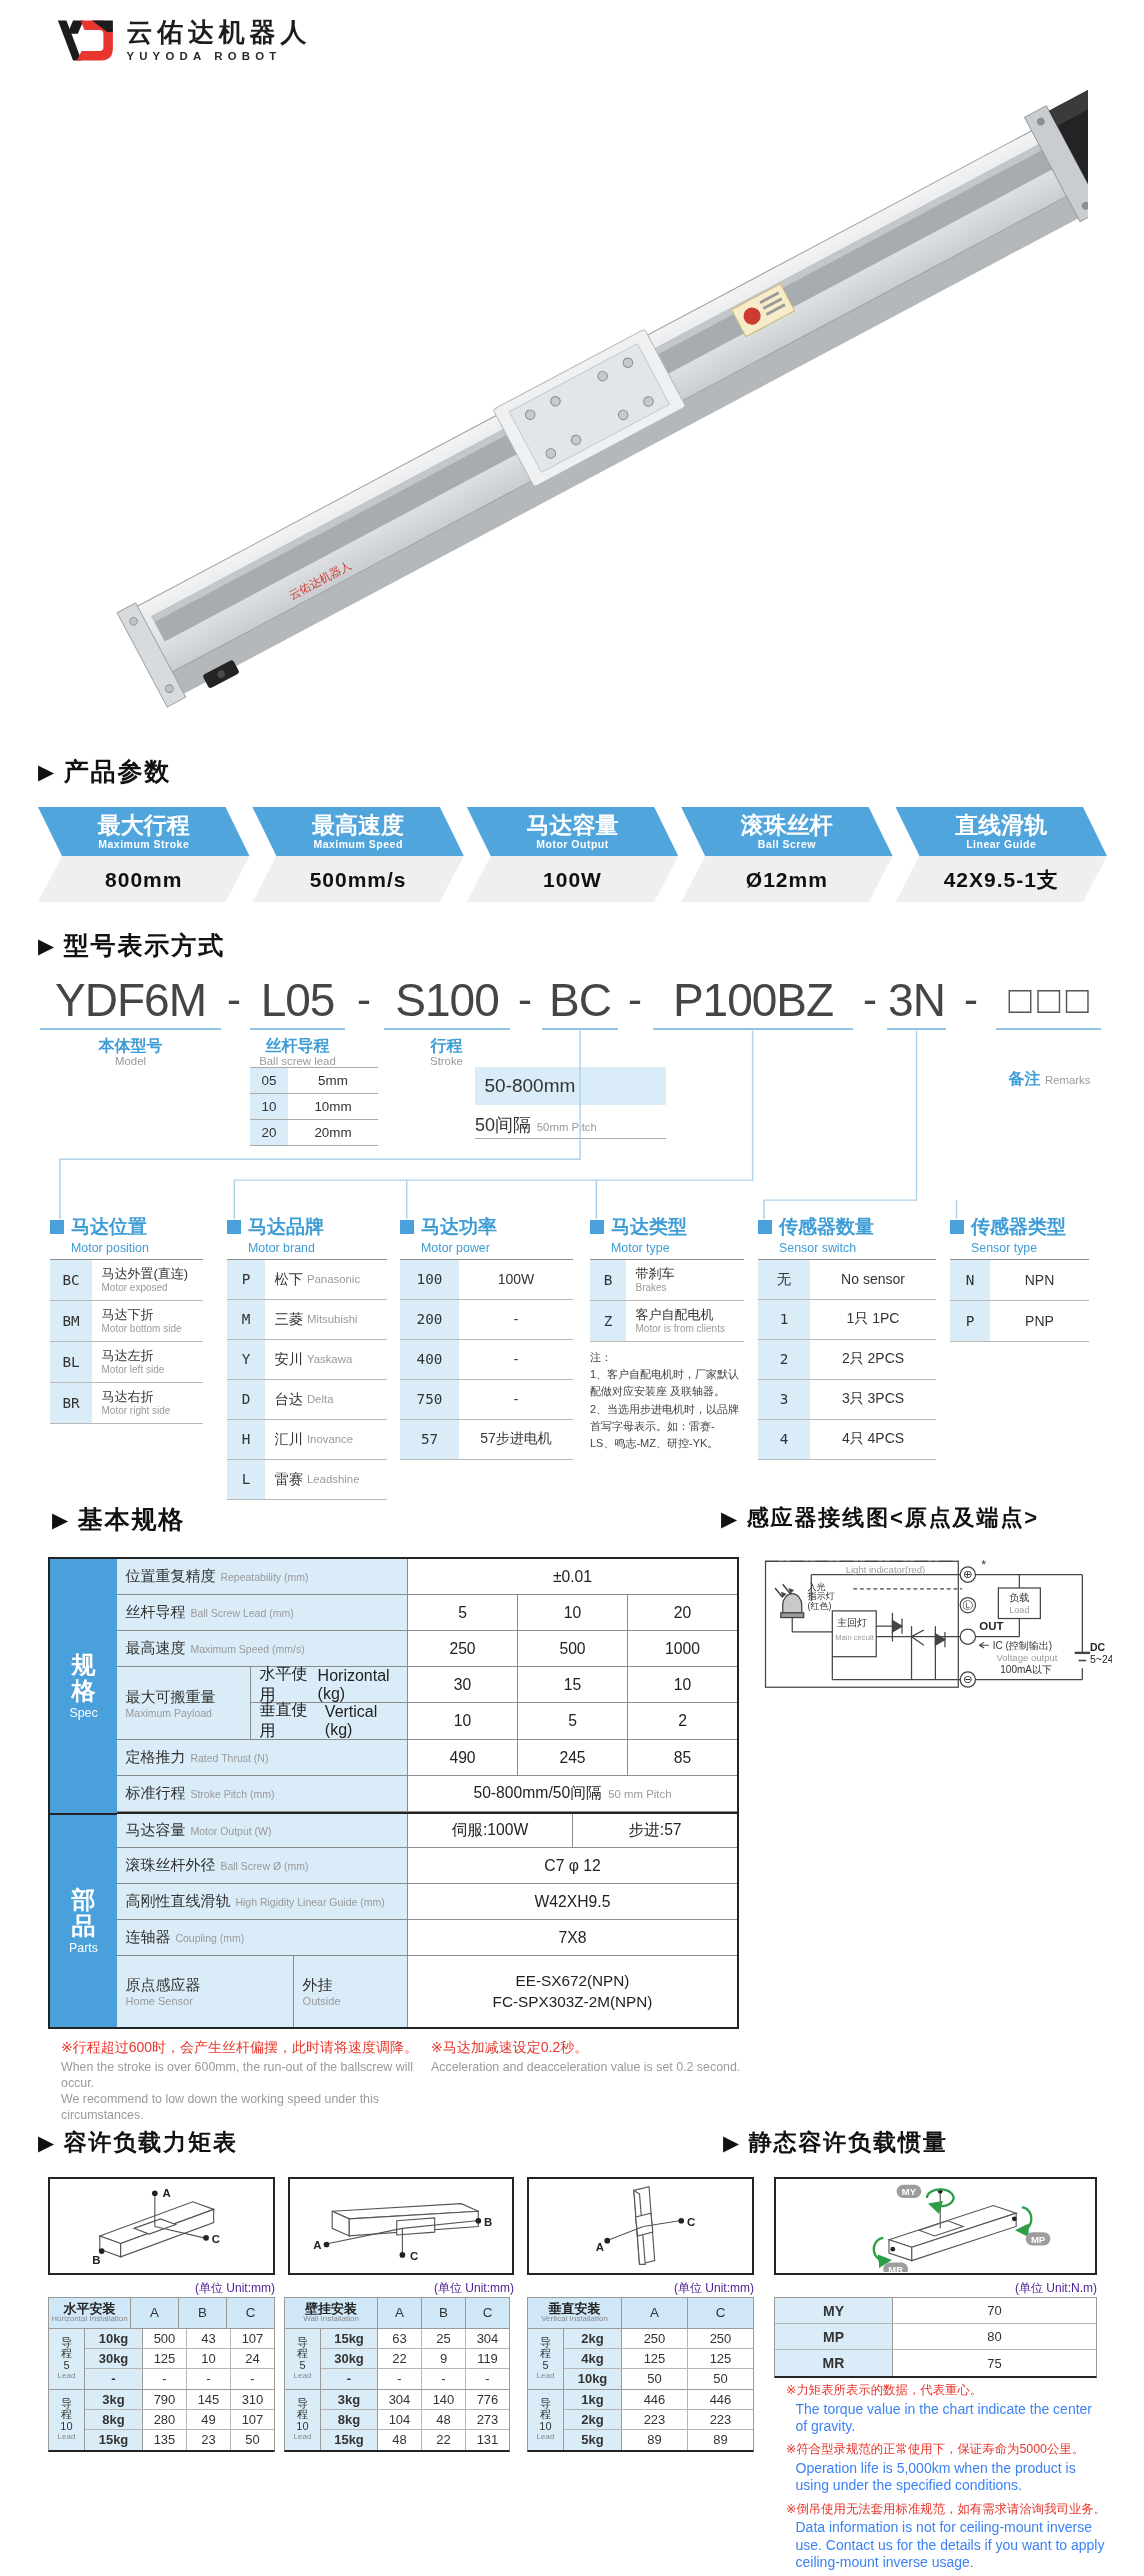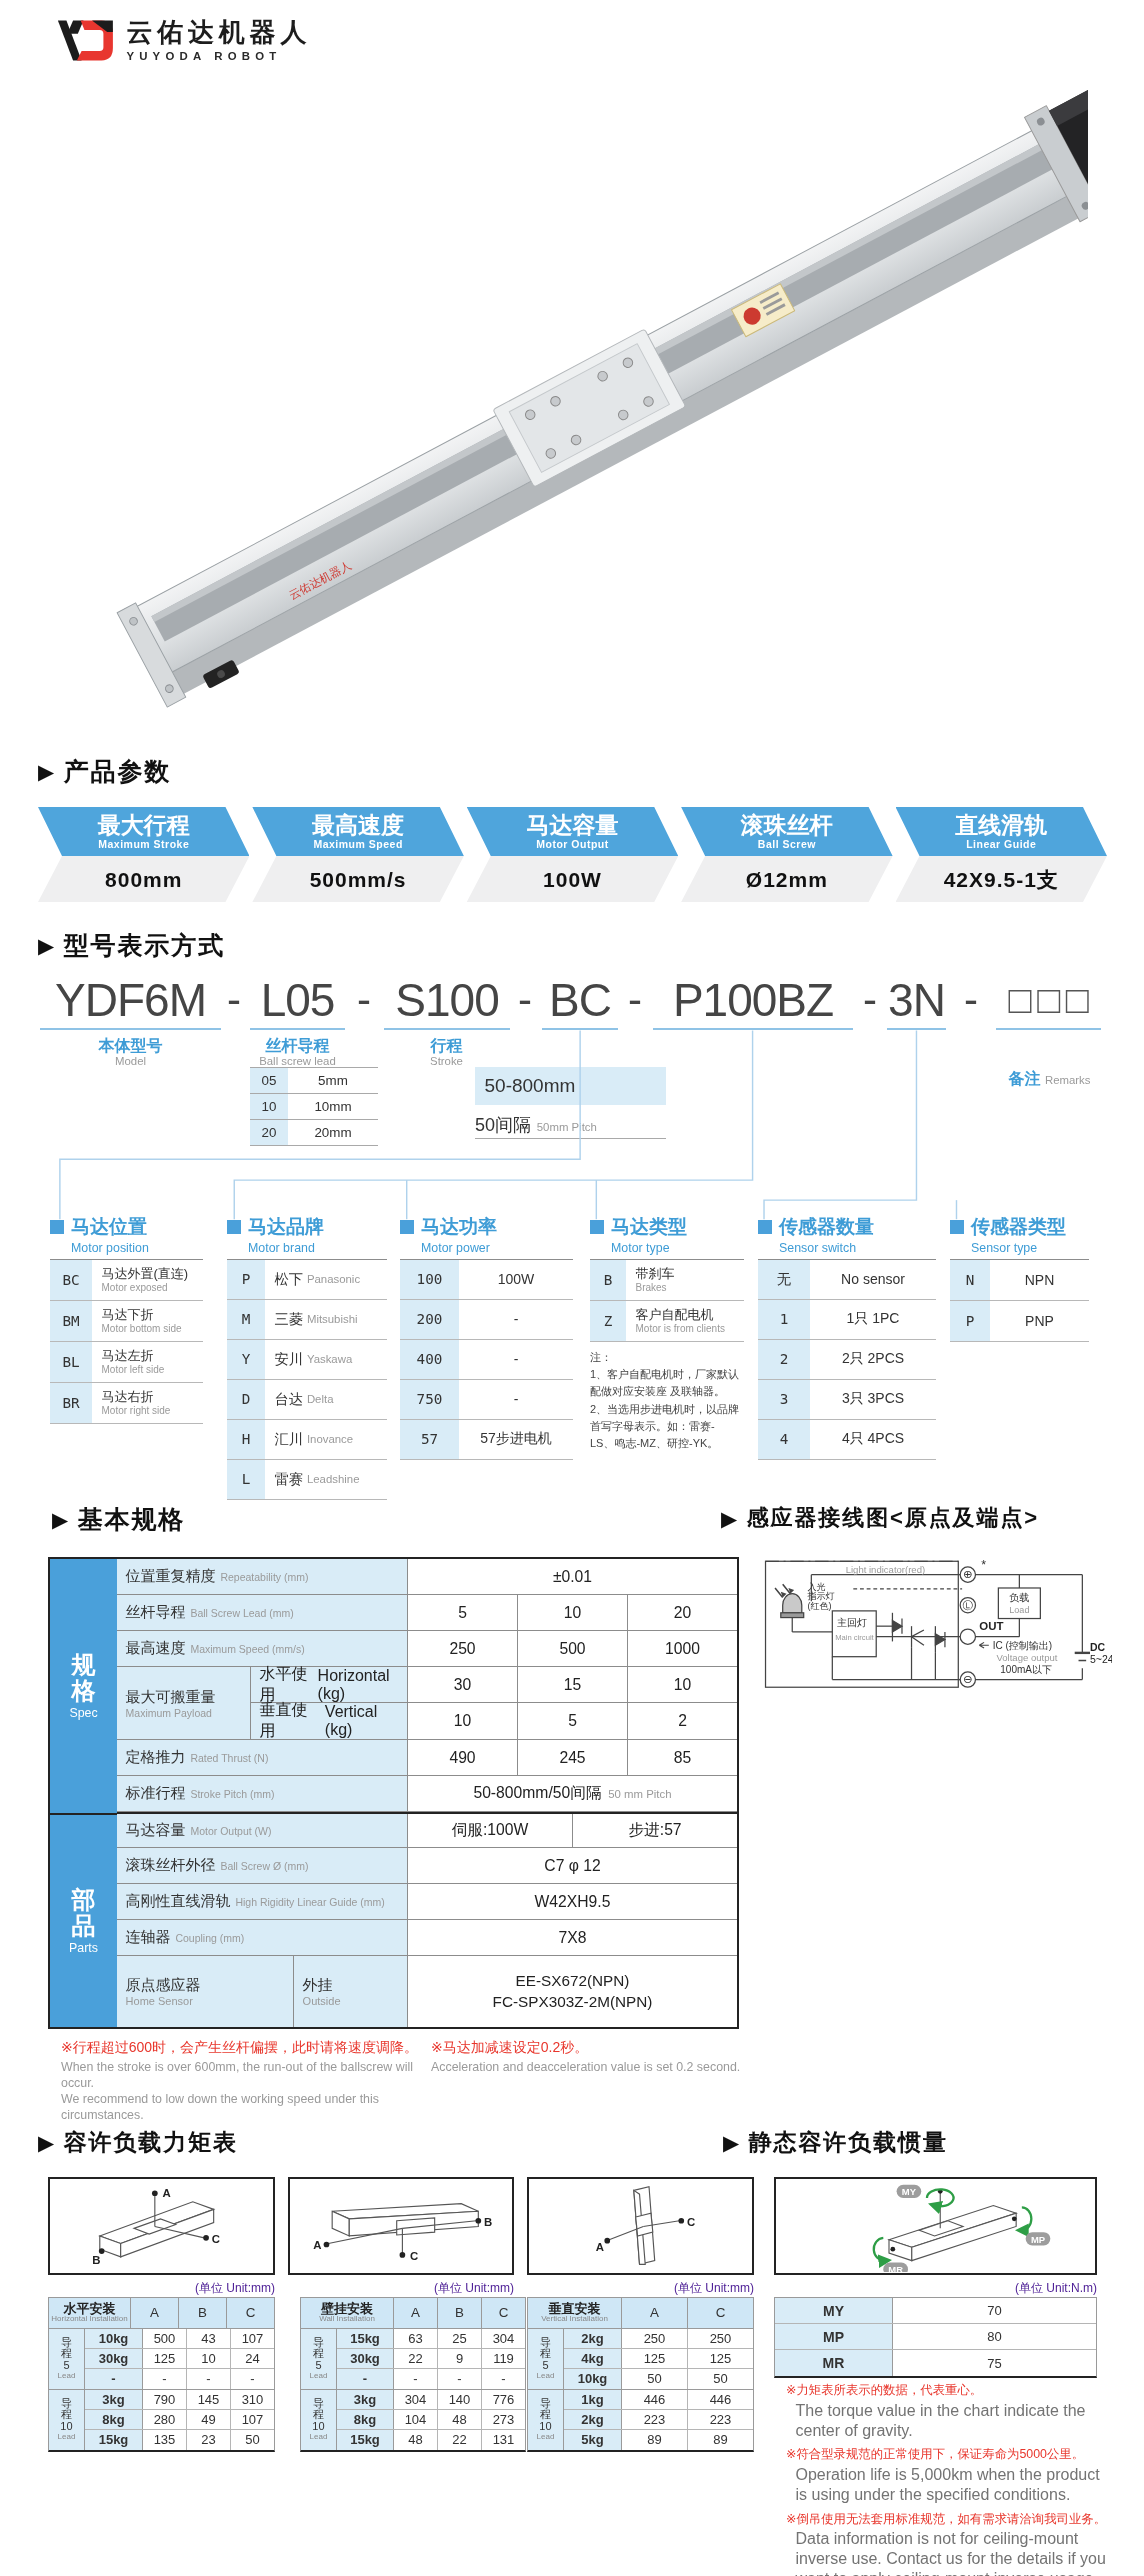--- a/index.html
+++ b/index.html
@@ -127,21 +127,21 @@
   .lrow:last-child{border-bottom:none;}
   .lw{box-sizing:border-box;background:#D9ECF7;border-right:1px solid #9a9a9a;display:flex;
       align-items:center;justify-content:center;font-size:13px;font-weight:bold;color:#333;}
   .lv{flex:1;display:flex;align-items:center;justify-content:center;font-size:13px;color:#333;
       border-right:1px solid #b5b5b5;}
   .lv:last-child{border-right:none;}
   .stab .lrow{height:26px;}
   .stab .lw{font-weight:bold;font-size:14px;}
   .bnotes{left:786px;top:2382px;width:321px;}
   .bnotes .rn{font-size:12.4px;color:#E8362C;line-height:1.35;}
-  .bnotes .gn{font-size:16px;color:#737373;line-height:1.25;margin:1.9px 0 5.7px 9.5px;}
+  .bnotes .gn{font-size:14px;color:#3b82f6;line-height:1.25;margin:1.9px 0 5.7px 9.5px;}
   .illus{position:absolute;top:2177px;height:98px;border:2.4px solid #232323;box-sizing:border-box;background:#fff;}
   svg text{font-family:"Liberation Sans","DejaVu Sans",sans-serif;}
 </style>
 </head>
 <body>
 
 <div class="page">
 
   <div class="abs logo">
     <svg width="63" height="55" viewBox="0 0 66 58">
@@ -898,21 +898,21 @@
         <div class="lrow">
             <div class="lw" style="width:58px;">15kg</div>
             <div class="lv">135</div>
             <div class="lv">23</div>
             <div class="lv">50</div>
           </div>
       </div>
     </div>
   </div>
 
-  <div class="ltab" style="left:300px;top:2297px;width:226px;">
+  <div class="ltab" style="left:284px;top:2297px;width:226px;">
     <div class="lhead">
       <div class="lh-main" style="width:93px;">
           <span class="cn">壁挂安装</span>
           <span class="en">Wall Installation</span>
         </div>
       <div class="lh-c">A</div>
       <div class="lh-c">B</div>
       <div class="lh-c">C</div>
     </div>
     <div class="lgrp">

